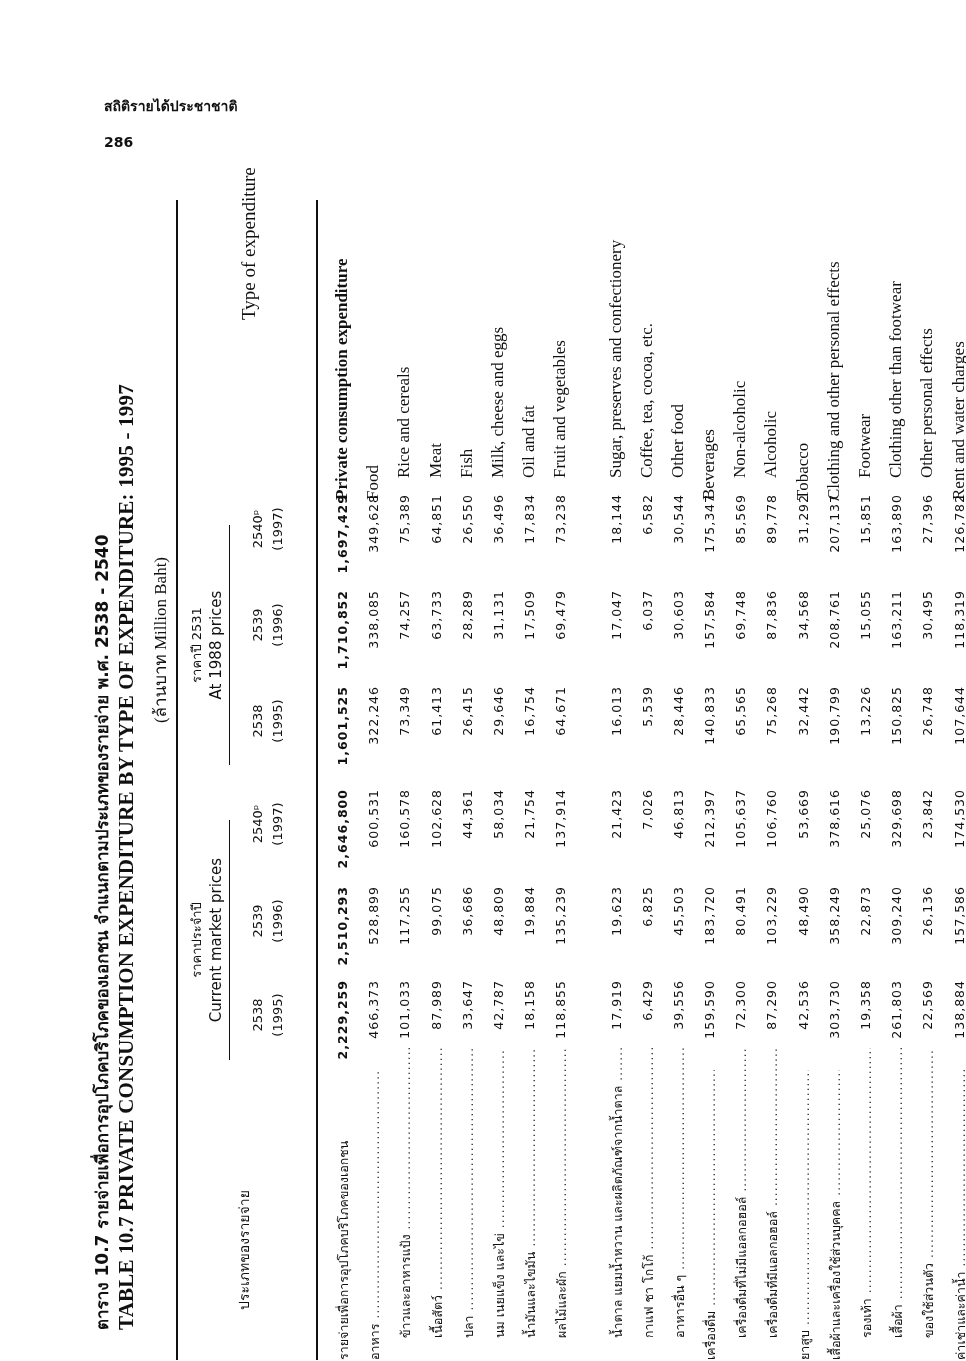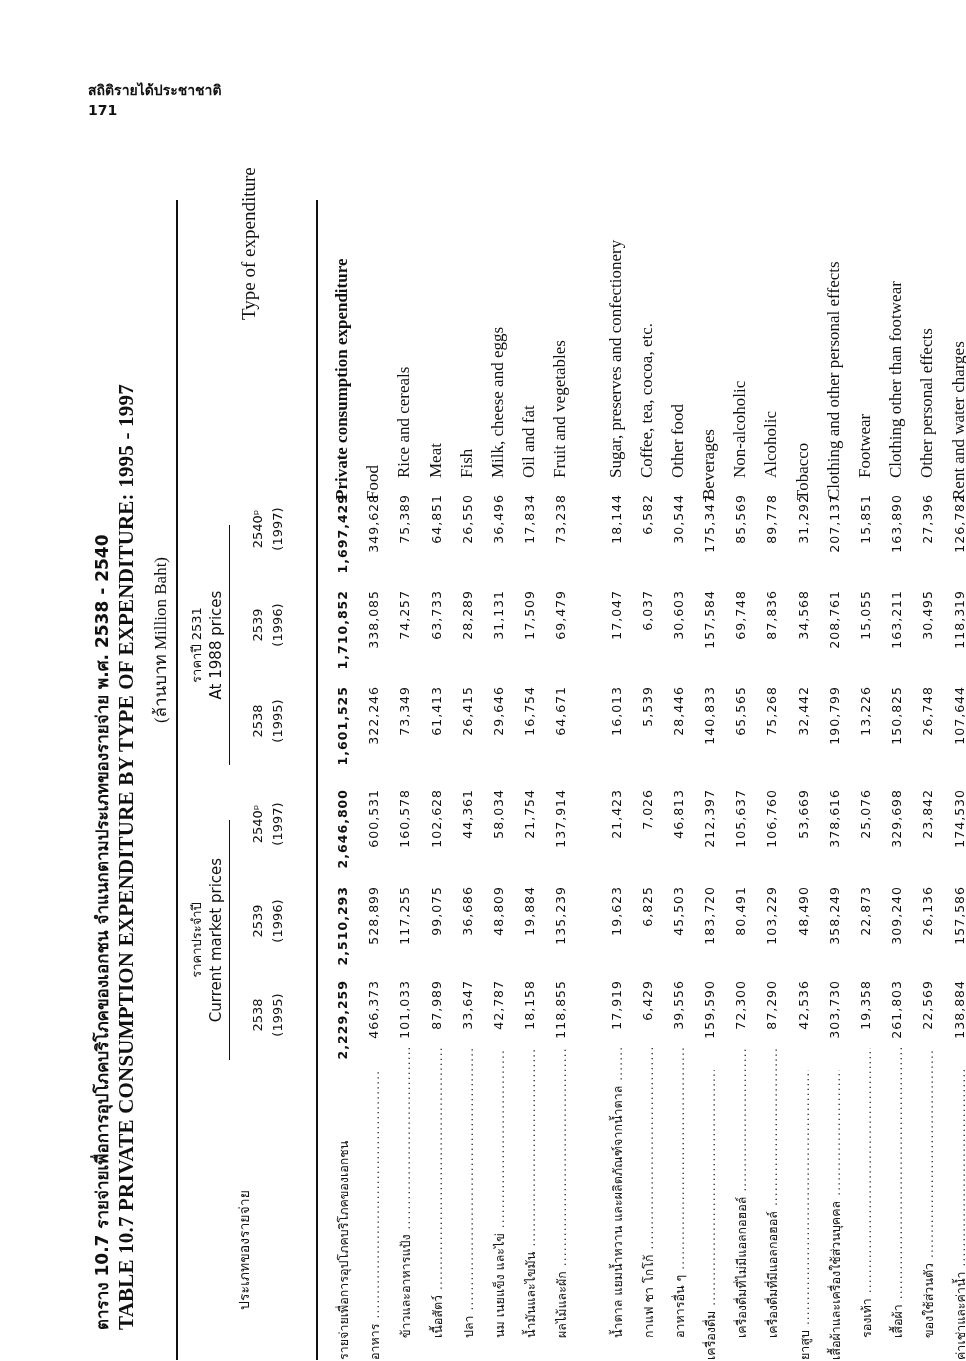--- a/index.html
+++ b/index.html
@@ -1,18 +1,18 @@
 <!DOCTYPE html>
 <html><head>
 <meta charset="utf-8">
 <style>
   html, body { margin: 0; padding: 0; background: #ffffff; }
   body { width: 966px; height: 1361px; position: relative; overflow: hidden; font-family: "Liberation Serif", serif; color: #111; }
   .running-head { position: absolute; left: 88px; top: 80px; font-family: "DejaVu Sans", sans-serif; font-weight: bold; font-size: 14px; line-height: 20px; color: #111; }
-  .running-head div { margin: 0; }
+  .running-head div { margin: 16px; }
   
   .rot {
     position: absolute;
     width: 1260px; height: 820px;
     left: 88px; top: 1360px;
     transform-origin: 0 0;
     transform: rotate(-90deg);
   }
   .title-th { position: absolute; left: 30px; top: 0px; font-family: "DejaVu Sans", sans-serif; font-weight: bold; font-size: 17px; white-space: nowrap; }
   .title-en { position: absolute; left: 30px; top: 26px; font-family: "Liberation Serif", serif; font-weight: bold; font-size: 21px; white-space: nowrap; letter-spacing: 0.2px; }
@@ -38,21 +38,21 @@
   .bold .num, .bold .cell-en { font-weight: bold; }
   .ind1 { padding-left: 22px; }
   .c0 { left: 296px; } .c1 { left: 390px; } .c2 { left: 487px; }
   .c3 { left: 590px; } .c4 { left: 686px; } .c5 { left: 782px; }
 </style>
 </head>
 <body>
 
 <div class="running-head">
   <div>สถิติรายได้ประชาชาติ</div>
-  <div>171</div>
+  <div>286</div>
 </div>
 
 <div class="rot">
   <div class="title-th">ตาราง 10.7 รายจ่ายเพื่อการอุปโภคบริโภคของเอกชน จำแนกตามประเภทของรายจ่าย พ.ศ. 2538 - 2540</div>
   <div class="title-en">TABLE 10.7 PRIVATE CONSUMPTION EXPENDITURE BY TYPE OF EXPENDITURE: 1995 - 1997</div>
   <div class="unit">(ล้านบาท Million Baht)</div>
 
   <div class="rule-top"></div>
 
   <div class="hdr-th-label">ประเภทของรายจ่าย</div>

